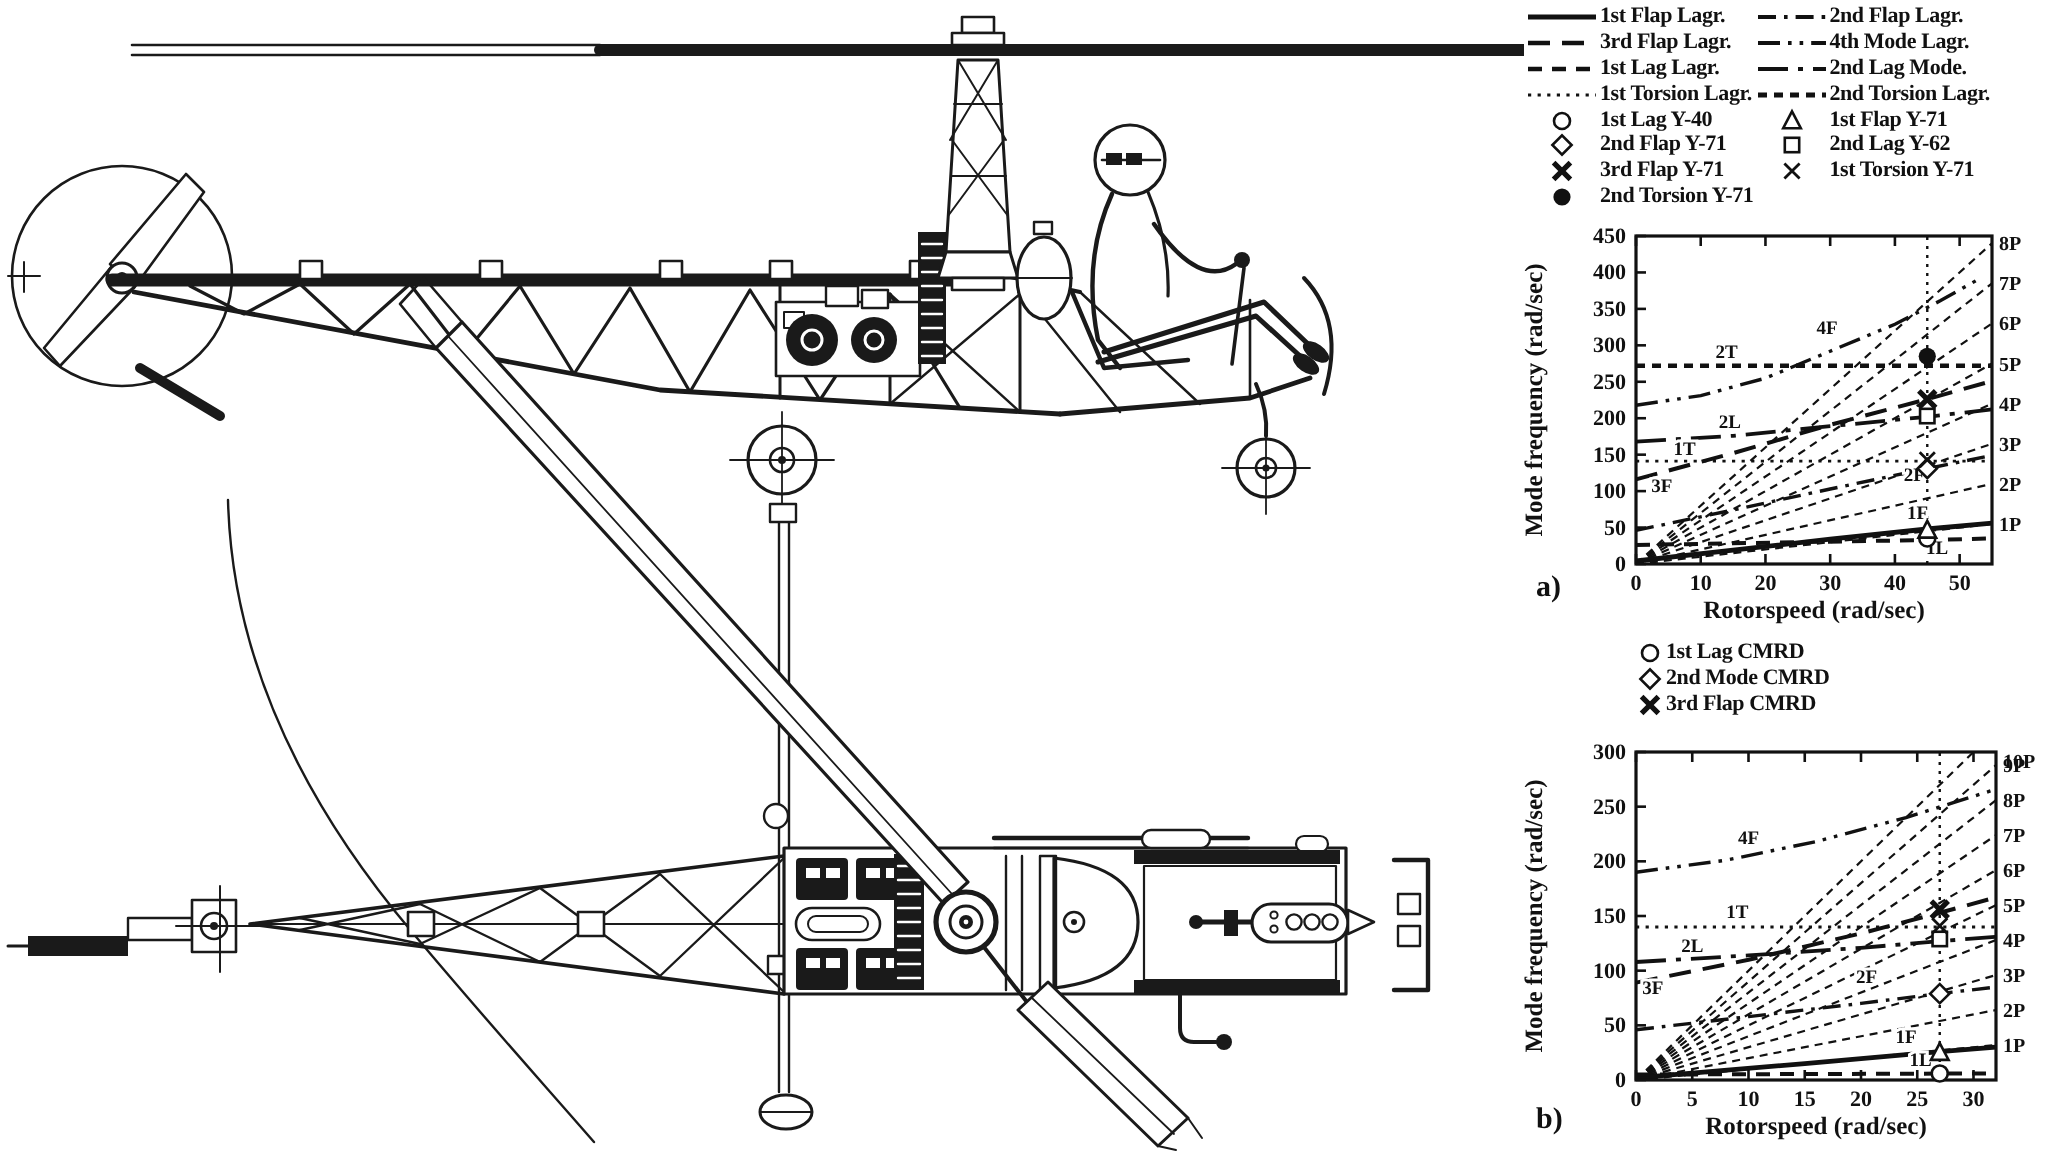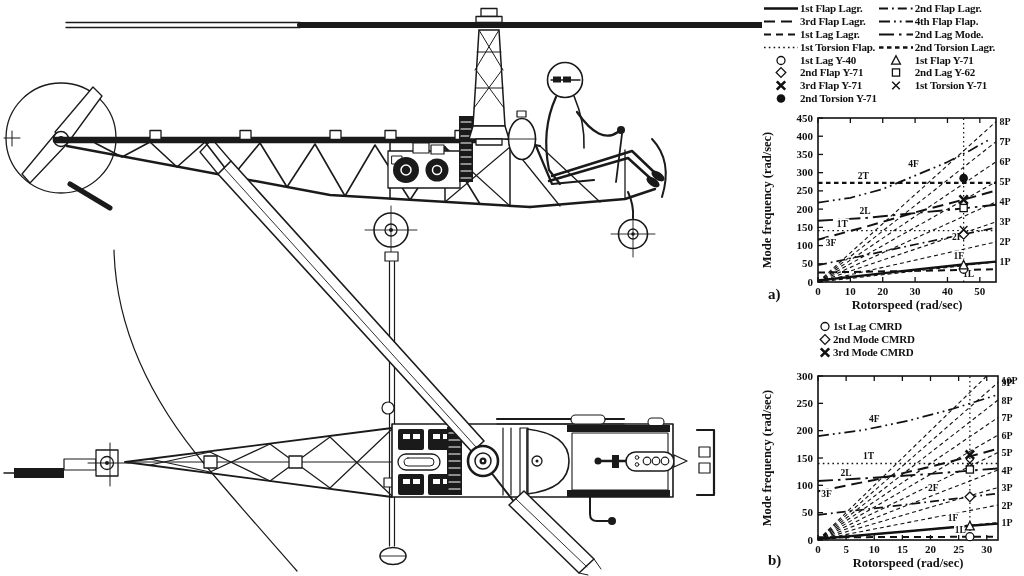--- a/index.html
+++ b/index.html
@@ -259,21 +259,21 @@
             </svg>
           </span>
           <span class="lt">1st Lag Lagr.</span>
         </div>
         <div class="lrow">
           <span class="sw">
             <svg width="36" height="13">
               <line x1="1" y1="6.5" x2="35" y2="6.5" stroke="#111111" stroke-width="1.5999999999999999" stroke-dasharray="1.6,3.2"></line>
             </svg>
           </span>
-          <span class="lt">1st Torsion Flap.</span>
+          <span class="lt">1st Torsion Lagr.</span>
         </div>
         <div class="lrow">
           <span class="sw">
             <svg width="36" height="13">
               <circle cx="18" cy="6.5" r="4" fill="#fff" stroke="#111111" stroke-width="1.3"></circle>
             </svg>
           </span>
           <span class="lt">1st Lag Y-40</span>
         </div>
         <div class="lrow">
@@ -309,21 +309,21 @@
             </svg>
           </span>
           <span class="lt">2nd Flap Lagr.</span>
         </div>
         <div class="lrow">
           <span class="sw">
             <svg width="36" height="13">
               <line x1="1" y1="6.5" x2="35" y2="6.5" stroke="#111111" stroke-width="1.9" stroke-dasharray="11,4,1.8,4,1.8,4"></line>
             </svg>
           </span>
-          <span class="lt">4th Flap Flap.</span>
+          <span class="lt">4th Mode Lagr.</span>
         </div>
         <div class="lrow">
           <span class="sw">
             <svg width="36" height="13">
               <line x1="1" y1="6.5" x2="35" y2="6.5" stroke="#111111" stroke-width="2.1" stroke-dasharray="15,5,2.5,5"></line>
             </svg>
           </span>
           <span class="lt">2nd Lag Mode.</span>
         </div>
         <div class="lrow">
@@ -377,21 +377,21 @@
             </svg>
           </span>
           <span class="lt">2nd Mode CMRD</span>
         </div>
         <div class="lrow">
           <span class="sw">
             <svg width="14" height="13">
               <path d="M2.8 2.3L11.2 10.7M2.8 10.7L11.2 2.3" stroke="#111111" stroke-width="2.6" fill="none"></path>
             </svg>
           </span>
-          <span class="lt">3rd Mode CMRD</span>
+          <span class="lt">3rd Flap CMRD</span>
         </div>
       </div>
     </div>
 
   <svg id="chart-a" class="abs" style="left:758px;top:108px" width="266" height="206" viewBox="0 0 266 206">
       <g>
         <line x1="60" y1="174" x2="238" y2="153.95555555555555" stroke="#111111" stroke-width="1.1" stroke-dasharray="4,3"></line>
         <text x="241.5" y="157.45555555555555" font-weight="bold" font-size="10">1P</text>
         <line x1="60" y1="174" x2="238" y2="133.9111111111111" stroke="#111111" stroke-width="1.1" stroke-dasharray="4,3"></line>
         <text x="241.5" y="137.4111111111111" font-weight="bold" font-size="10">2P</text>

